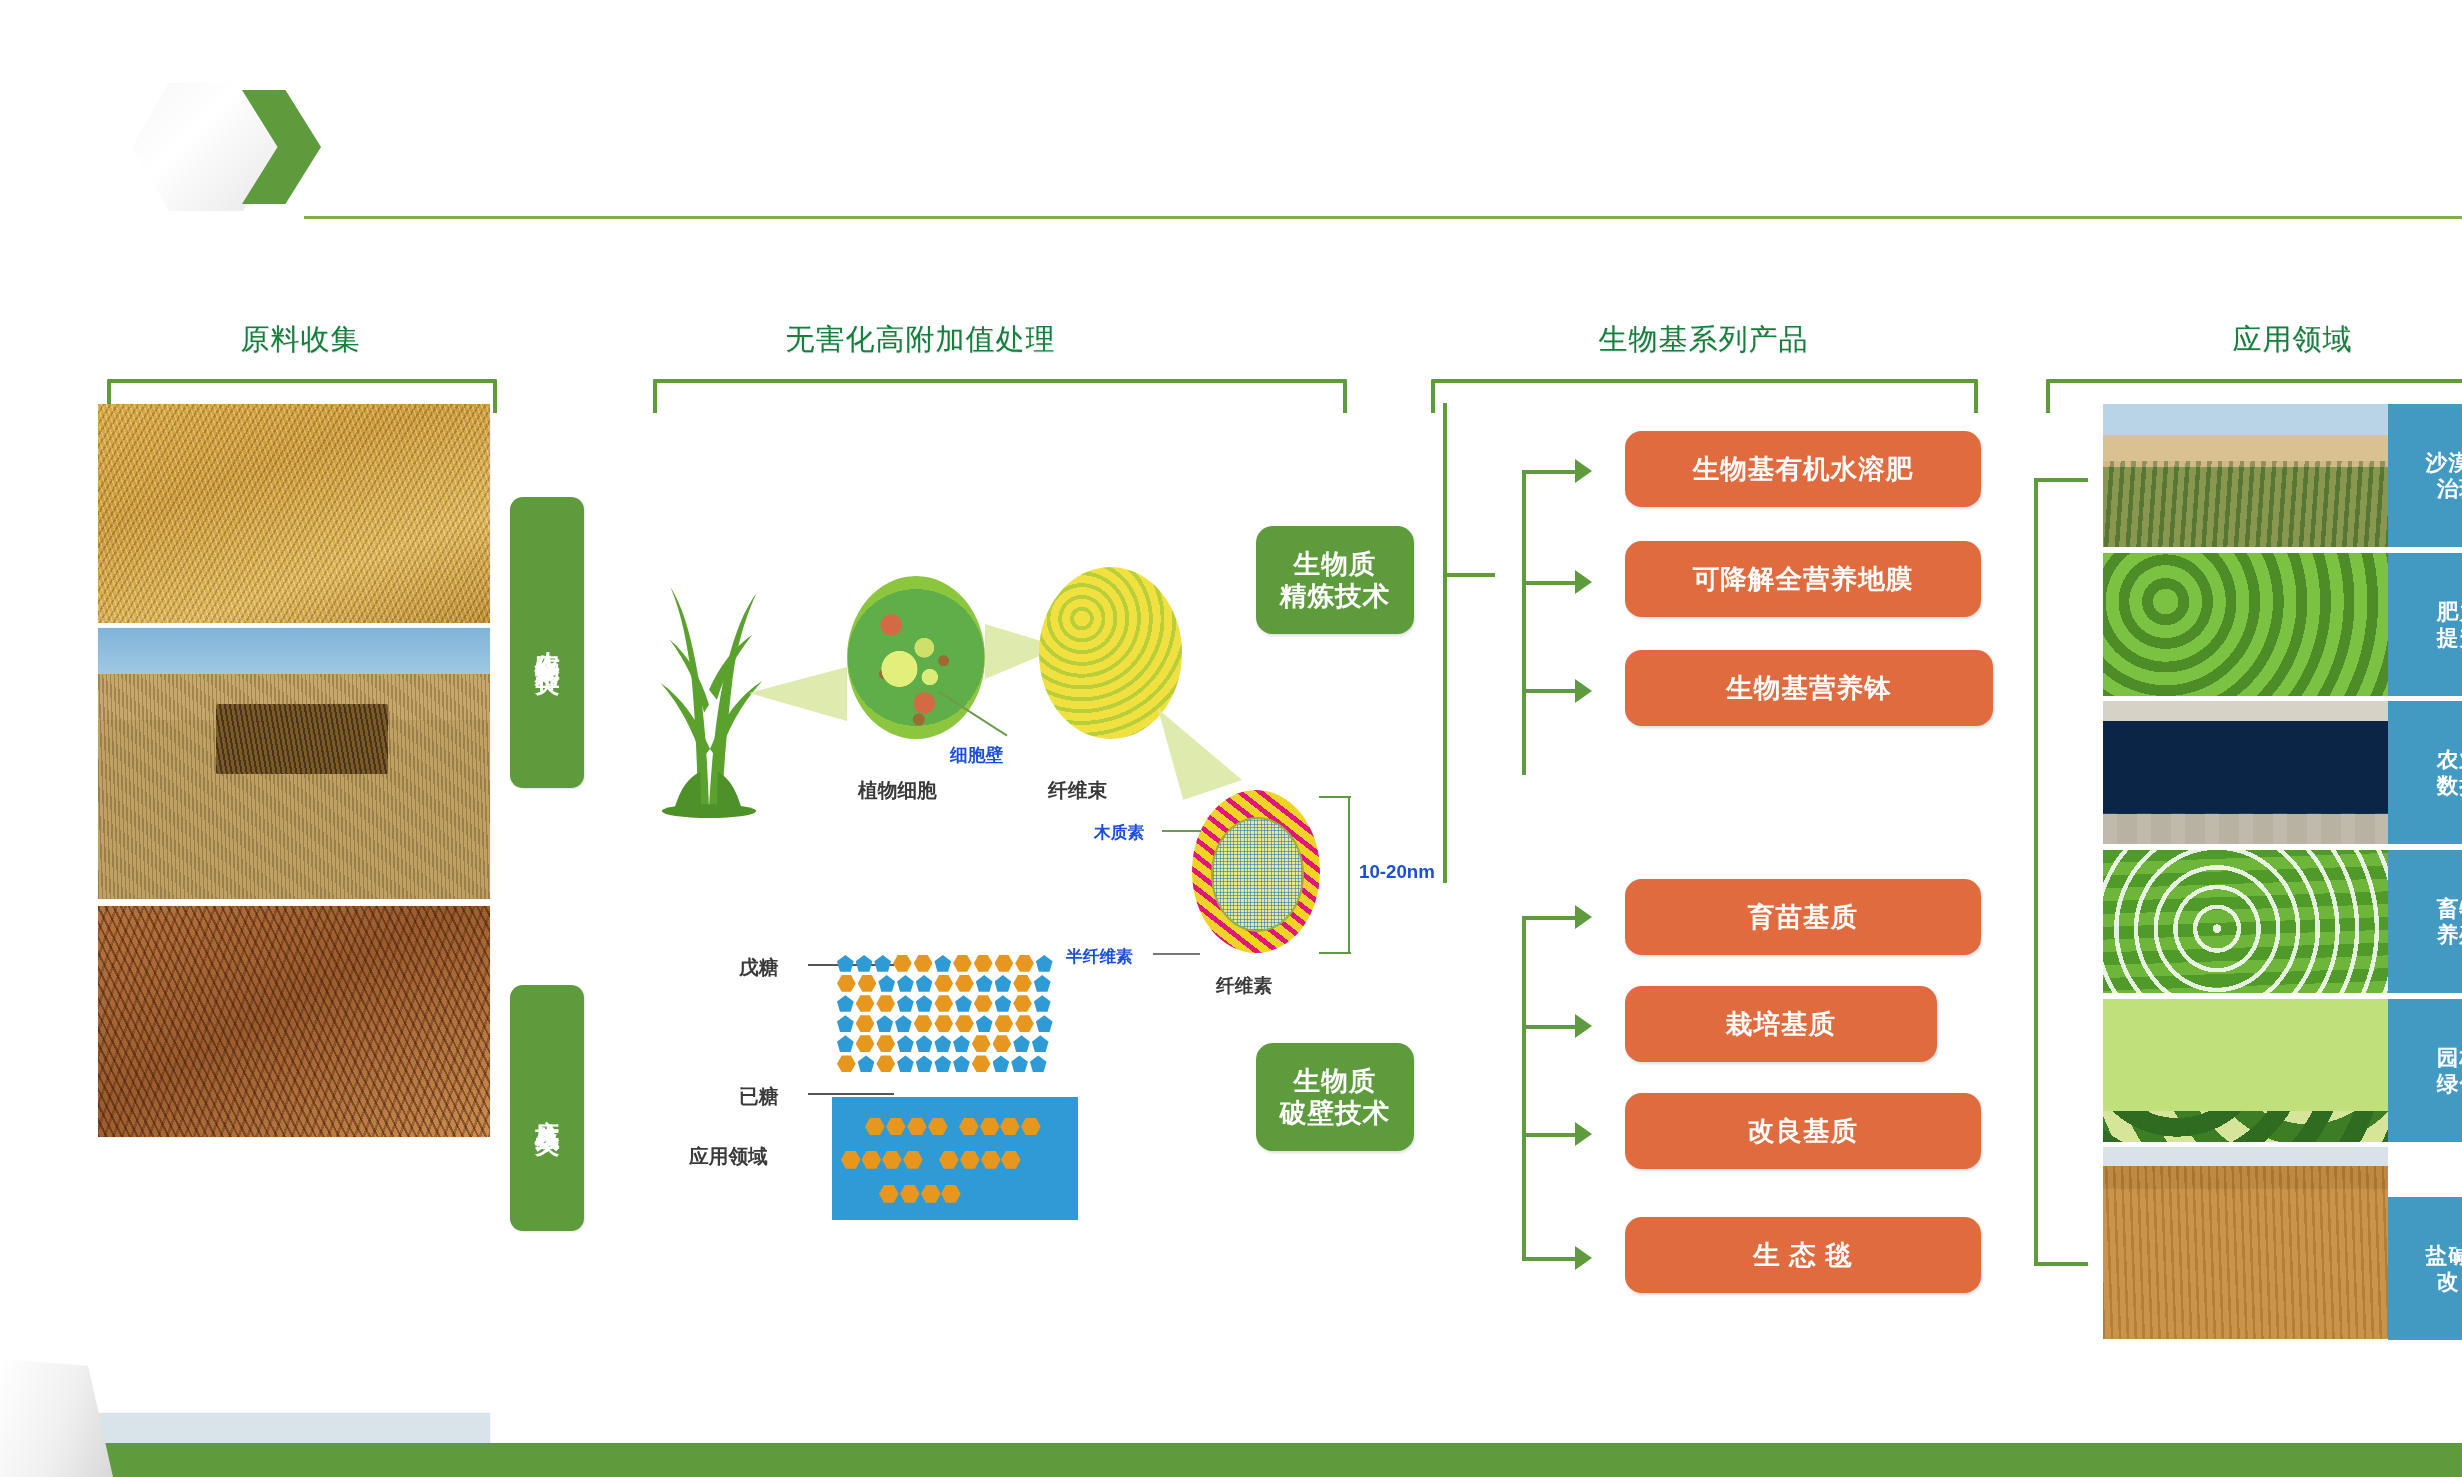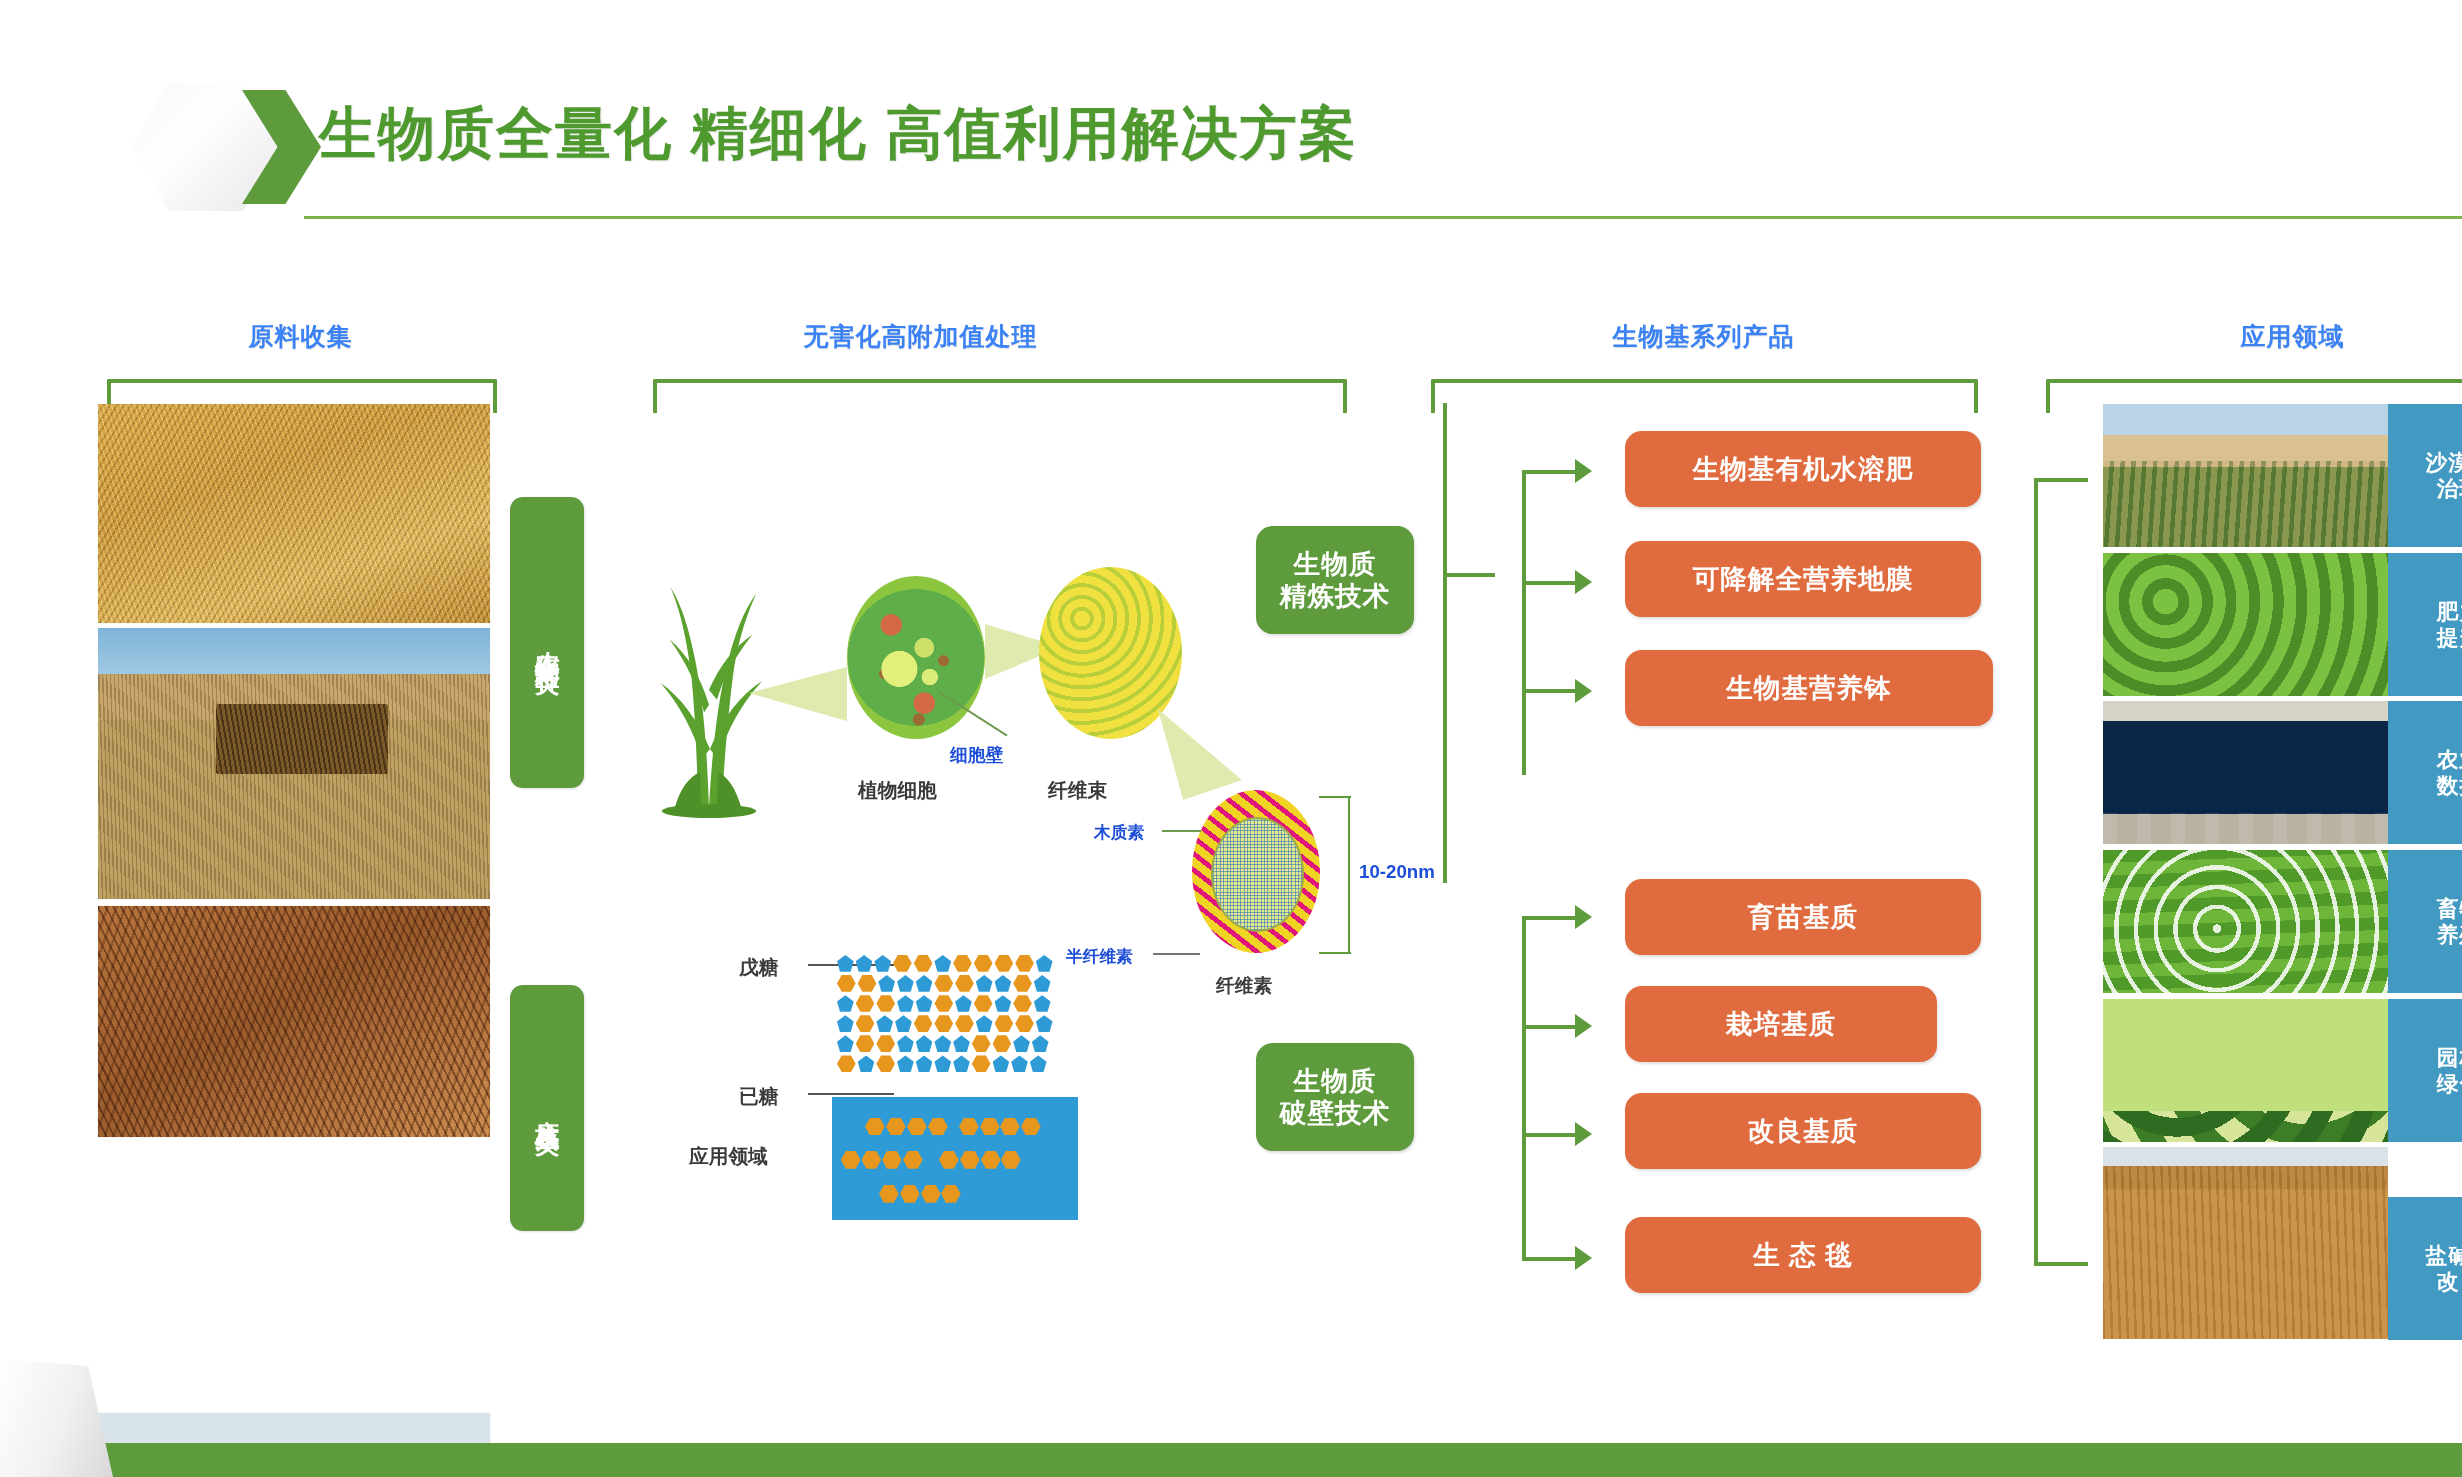--- a/index.html
+++ b/index.html
@@ -30,21 +30,21 @@
     letter-spacing:2px; white-space:nowrap;
     text-shadow:1px 1px 1.5px rgba(0,0,0,.10);
   }
   .title-rule {
     position:absolute; left:304px; top:216px; width:2167px; height:2.5px;
     background:#7FB04C;
   }
 
   
   .sec-label {
-    position:absolute; font-size:25px; color:#3b82f6; font-weight:700;
+    position:absolute; font-size:29px; color:#15803d; font-weight:400;
     text-align:center; white-space:nowrap; letter-spacing:1px;
     text-shadow:0.5px 0.5px 1px rgba(0,0,0,.12);
   }
   .bracket {
     position:absolute; border-top:4.9px solid #5E9B3C;
     border-left:4.9px solid #5E9B3C; border-right:4.9px solid #5E9B3C;
     border-radius:2px 2px 0 0;
   }
 
   
@@ -217,21 +217,20 @@
       background:linear-gradient(110deg,#ffffff 0%,#f0f0f0 55%,#d8d8d8 100%);
       clip-path:polygon(0 0,78% 6%,100% 100%,0 100%);
       filter:drop-shadow(1px -1px 2.5px rgba(0,0,0,.14)); }
 </style>
 </head>
 <body>
 
 <div class="header">
   <div class="hex"></div>
   <div class="chevron"></div>
-  <div class="title">生物质全量化 精细化 高值利用解决方案</div>
   <div class="title-rule"></div>
 </div>
 
 <div class="sec-label" style="left:148px;top:320px;width:305px;">原料收集</div>
 <div class="bracket" style="left:107px;top:379px;width:390px;height:34px;"></div>
 
 <div class="sec-label" style="left:640px;top:320px;width:561px;">无害化高附加值处理</div>
 <div class="bracket" style="left:653px;top:379px;width:694px;height:34px;"></div>
 
 <div class="sec-label" style="left:1423px;top:320px;width:561px;">生物基系列产品</div>

